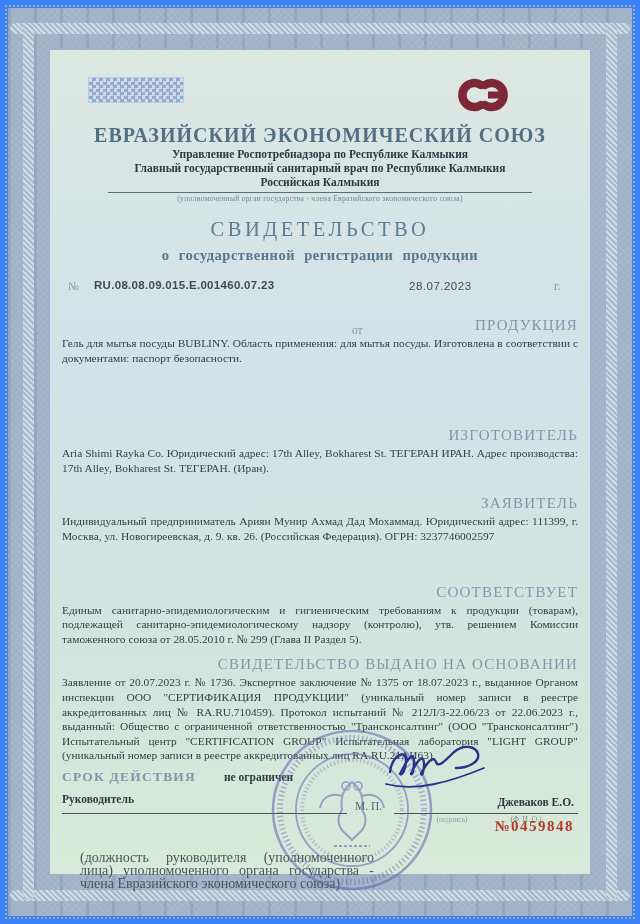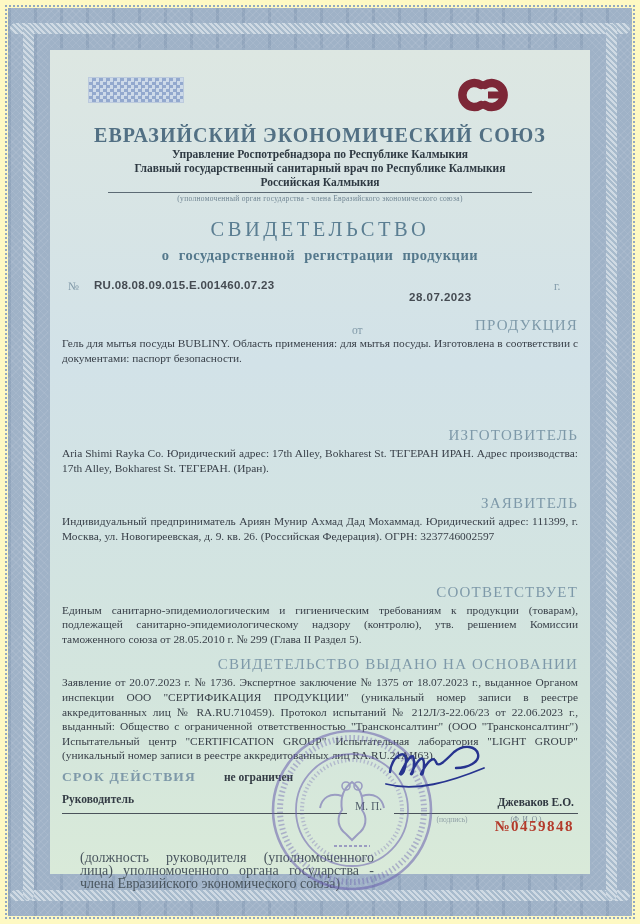--- a/index.html
+++ b/index.html
@@ -1,19 +1,19 @@
 <!DOCTYPE html>
 <html><head>
 <meta charset="utf-8">
 <style>
   * { margin:0; padding:0; box-sizing:border-box; }
   html,body { width:640px; }
   body { font-family:"Liberation Serif", serif; background:#e9ece8; }
 
-  .page { position:relative; width:640px; height:924px; background:#fef9c3; overflow:hidden; }
+  .page { position:relative; width:640px; height:924px; background:#3b82f6; overflow:hidden; }
 
   
   .band {
     position:absolute; inset:8px;
     background:
       repeating-linear-gradient(45deg, rgba(255,255,255,.07) 0 1px, transparent 1px 5px),
       repeating-linear-gradient(-45deg, rgba(255,255,255,.07) 0 1px, transparent 1px 5px),
       repeating-linear-gradient(90deg, rgba(113,136,165,.30) 0 3px, transparent 3px 26px),
       #9fb2c7;
     outline:2px dotted #93a9c0; outline-offset:1px;
@@ -50,21 +50,21 @@
     letter-spacing:3.5px; color:#5b7e92; }
   .doc-subtitle { margin-top:6px; text-align:center; font-size:14.5px; font-weight:bold;
     letter-spacing:.5px; word-spacing:5px; color:#54788c; }
 
   .number-line { position:relative; margin-top:15px; height:16px;
     font-family:"Liberation Sans", sans-serif; font-size:11.5px; color:#454b52; }
   .number-line .muted { color:#8099a8; font-family:"Liberation Serif", serif; }
   .nl-no   { position:absolute; left:6px;   top:1px; }
   .nl-num  { position:absolute; left:32px;  top:0; font-weight:bold; letter-spacing:.3px;text-align:center; }
   .nl-from { position:absolute; left:290px; top:1px;margin-top:44px; }
-  .nl-date { position:absolute; left:347px; top:12px; font-weight:bold; letter-spacing:.5px; }
+  .nl-date { position:absolute; left:347px; top:1px; font-weight:normal; letter-spacing:.5px; }
   .nl-year { position:absolute; left:492px; top:1px; }
 
   
   .section h3 { font-size:15px; font-weight:400; letter-spacing:1.2px; color:#7e99a9; margin-bottom:2px;text-align:right; }
   .section p  { font-size:11.4px; line-height:14.6px; color:#394049; text-align:justify; }
   .sec-products     { margin-top:22px; }
   .sec-products p     { margin-bottom:62px; }
   .sec-manufacturer p { margin-bottom:20px; }
   .sec-applicant p    { margin-bottom:40px; }
   .sec-corresponds p  { margin-bottom:10px; }

